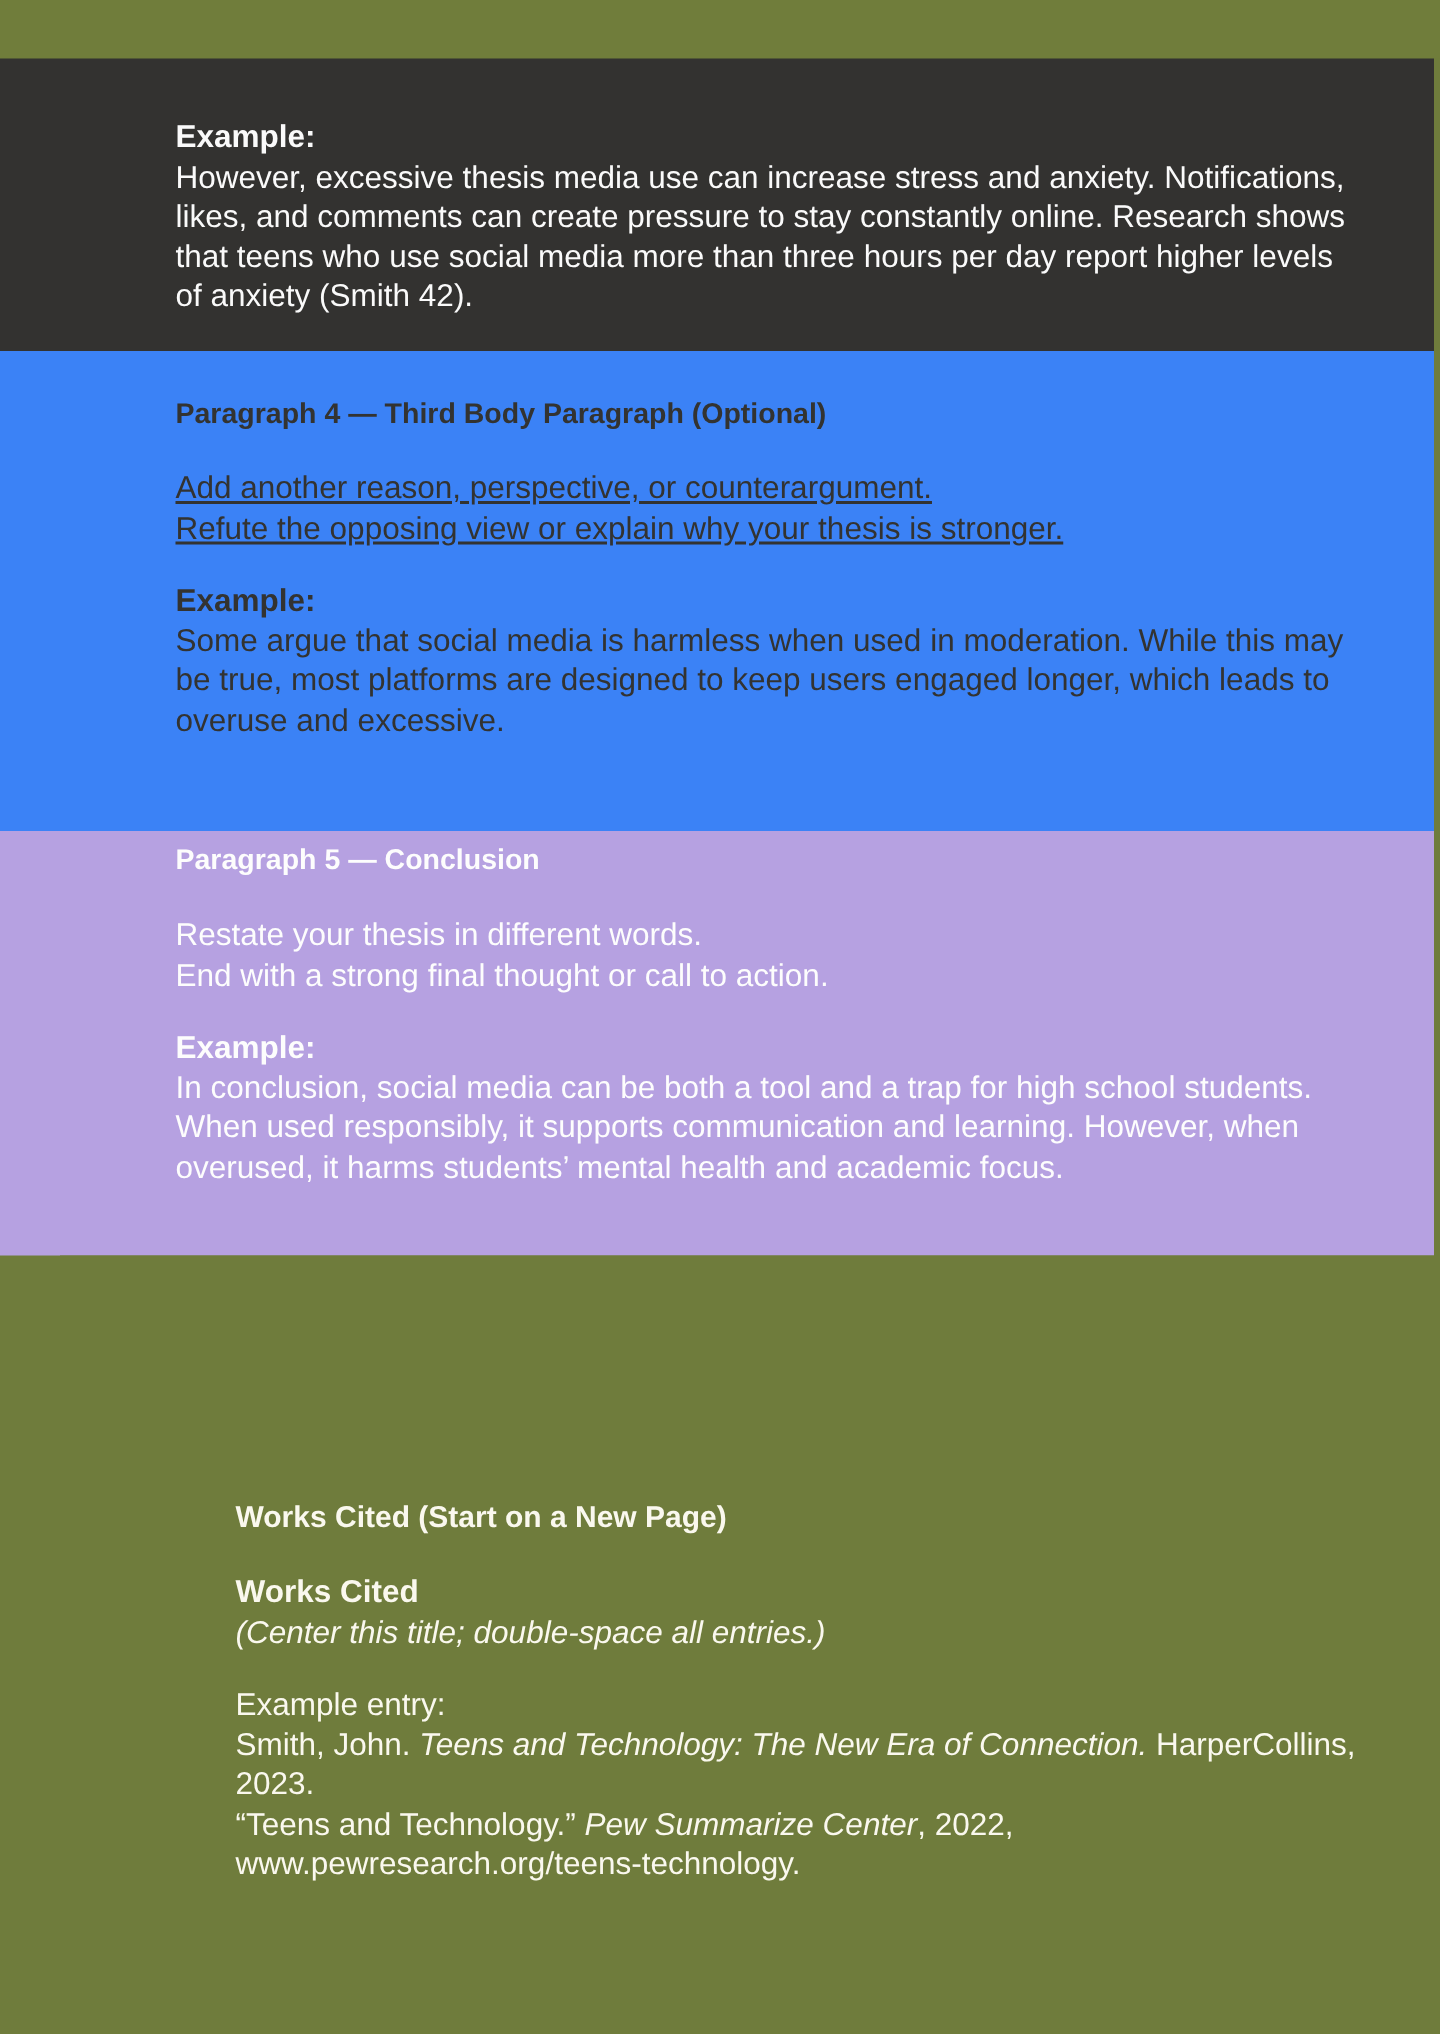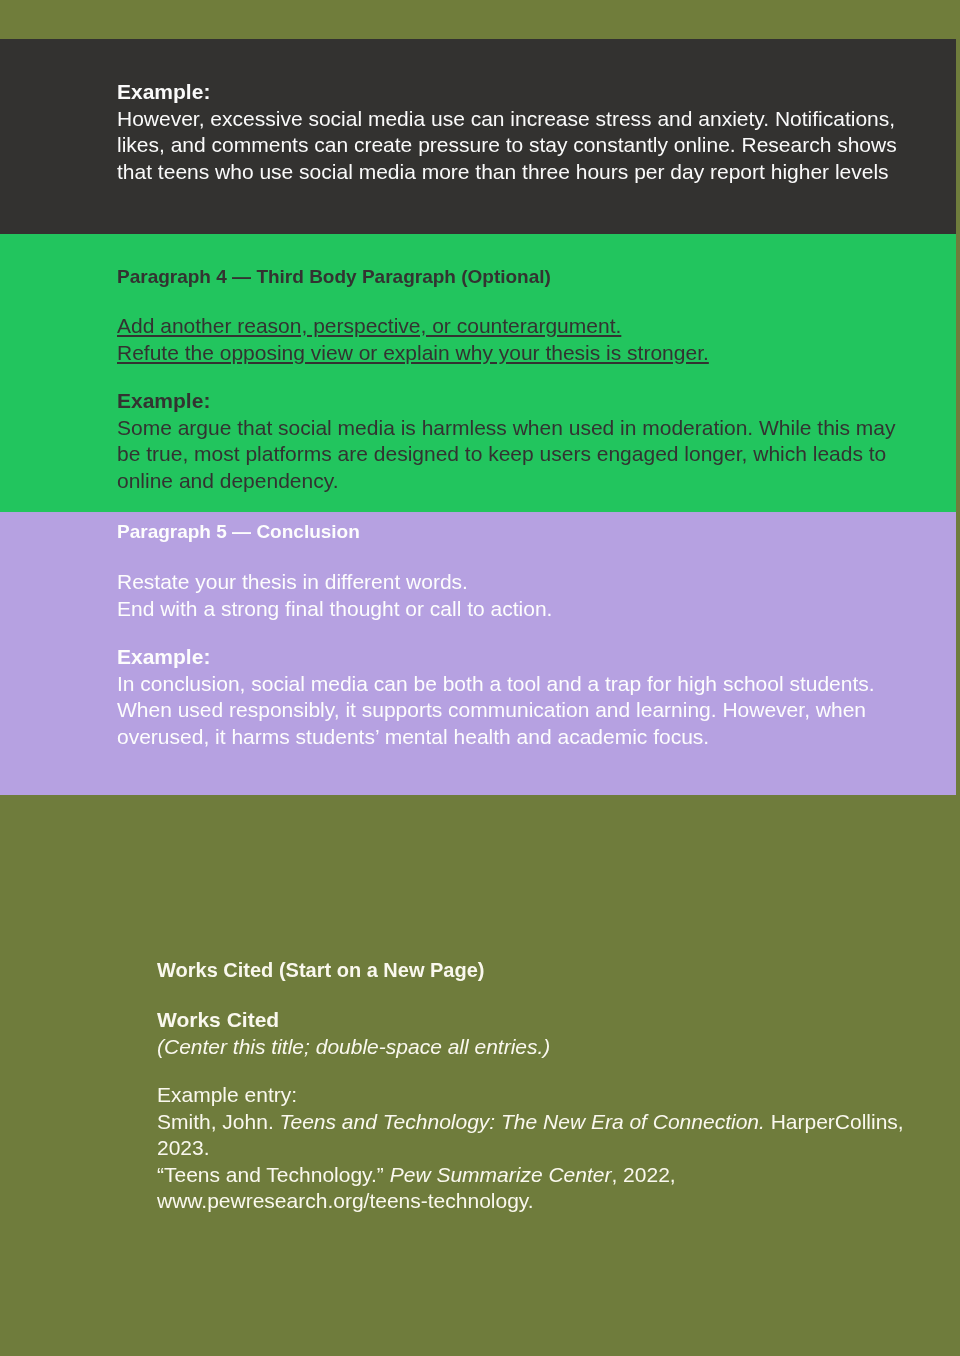--- a/index.html
+++ b/index.html
@@ -8,21 +8,21 @@
     position: relative;
     width: 960px;
     height: 1356px;
     background: #6f7c3c;
     font-family: "Liberation Sans", "DejaVu Sans", sans-serif;
     overflow: hidden;
   }
   .band-top { width: 960px; height: 39px; background: #707d3b; }
   .sec { width: 956px; padding-left: 117px; padding-right: 100px; }
   .sec-dark   { height: 195px; background: #333230; color: #fafafa; padding-top: 40px; }
-  .sec-yellow { height: 278px; background: #22c55e; color: #333331; padding-top: 28px; }
+  .sec-yellow { height: 320px; background: #3b82f6; color: #333331; padding-top: 28px; }
   .sec-purple { height: 283px; background: #b6a1e1; color: #fdfdfd; padding-top: 5px; }
   .sec-olive  { width: 960px; height: 561px; background: #6f7c3c; color: #faf8ee; padding-top: 160px; padding-left: 117px; padding-right: 100px; margin-left: 40px; }
   .line {
     font-size: 21px;
     line-height: 26.5px;
     font-weight: 400;
     white-space: nowrap;
   }
   .bold { font-weight: 700; }
   .italic { font-style: italic; }
@@ -43,36 +43,37 @@
 </style>
 </head>
 <body>
 
 <div class="page">
 
   <div class="band-top"></div>
 
   <div class="sec sec-dark">
     <p class="line bold">Example:</p>
-    <p class="line">However, excessive social media use can increase stress and anxiety. Notifications,</p>
+    <p class="line">However, excessive thesis media use can increase stress and anxiety. Notifications,</p>
     <p class="line">likes, and comments can create pressure to stay constantly online. Research shows</p>
     <p class="line">that teens who use social media more than three hours per day report higher levels</p>
+    <p class="line">of anxiety (Smith 42).</p>
   </div>
 
   <div class="sec sec-yellow">
     <p class="heading">Paragraph 4 — Third Body Paragraph (Optional)</p>
     <div class="gap">
       <p class="line">Add another reason, perspective, or counterargument.</p>
       <p class="line">Refute the opposing view or explain why your thesis is stronger.</p>
     </div>
     <div class="gap2">
       <p class="line bold">Example:</p>
       <p class="line">Some argue that social media is harmless when used in moderation. While this may</p>
       <p class="line">be true, most platforms are designed to keep users engaged longer, which leads to</p>
-      <p class="line">online and dependency.</p>
+      <p class="line">overuse and excessive.</p>
     </div>
   </div>
 
   <div class="sec sec-purple">
     <p class="heading">Paragraph 5 — Conclusion</p>
     <div class="gap2">
       <p class="line">Restate your thesis in different words.</p>
       <p class="line">End with a strong final thought or call to action.</p>
     </div>
     <div class="gap2">

